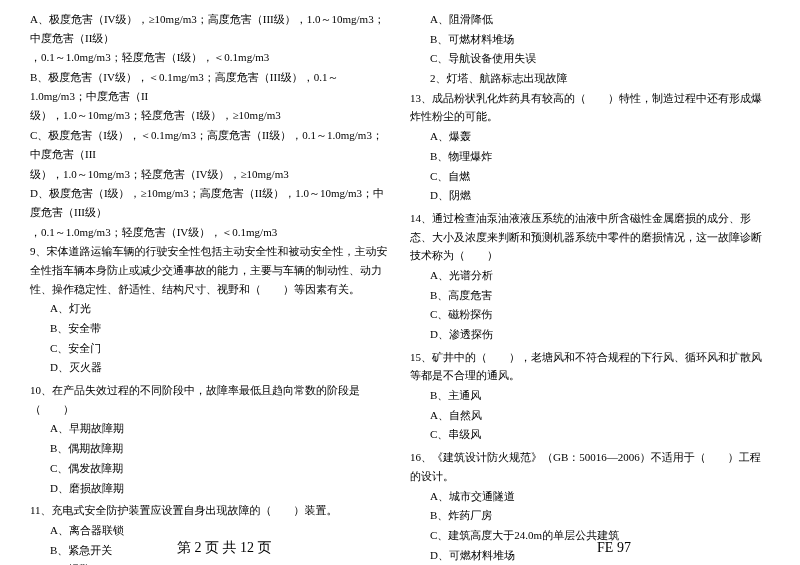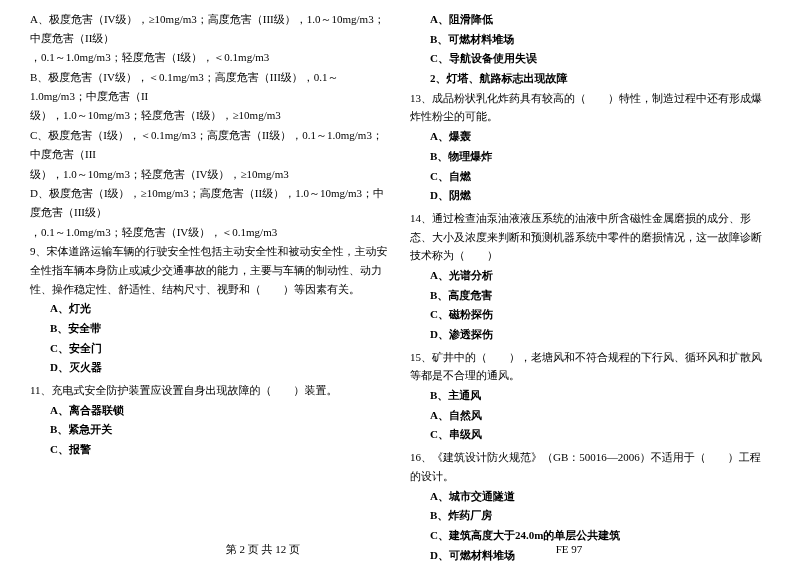--- a/index.html
+++ b/index.html
@@ -30,29 +30,28 @@
     .col {
       flex: 1;
       line-height: 1.7;
     }
     .question {
       margin-bottom: 4px;
       text-indent: 0;
     }
     .option {
       padding-left: 20px;
-      font-weight: bold;
     }
     .footer {
       position: absolute;
       bottom: 8px;
       left: 8px;
       right: 0;
       text-align: center;
-      font-size: 11px;
+      font-size: 14px;
     }
     p {
       line-height: 1.7;
       margin-bottom: 1px;
     }
   </style>
 </head>
 <body>
 
 <div class="page">
@@ -69,20 +68,27 @@
       <p>，0.1～1.0mg/m3；轻度危害（IV级），＜0.1mg/m3</p>
 
       <div class="question">
         <p>9、宋体道路运输车辆的行驶安全性包括主动安全性和被动安全性，主动安全性指车辆本身防止或减少交通事故的能力，主要与车辆的制动性、动力性、操作稳定性、舒适性、结构尺寸、视野和（　　）等因素有关。</p>
         <p class="option">A、灯光</p>
         <p class="option">B、安全带</p>
         <p class="option">C、安全门</p>
         <p class="option">D、灭火器</p>
       </div>
 
+      <div class="question">
+        <p>10、在产品失效过程的不同阶段中，故障率最低且趋向常数的阶段是（　　）</p>
+        <p class="option">A、早期故障期</p>
+        <p class="option">B、偶期故障期</p>
+        <p class="option">C、偶发故障期</p>
+        <p class="option">D、磨损故障期</p>
+      </div>
 
       <div class="question">
         <p>11、充电式安全防护装置应设置自身出现故障的（　　）装置。</p>
         <p class="option">A、离合器联锁</p>
         <p class="option">B、紧急开关</p>
         <p class="option">C、报警</p>
 
       </div>
 
     </div>

